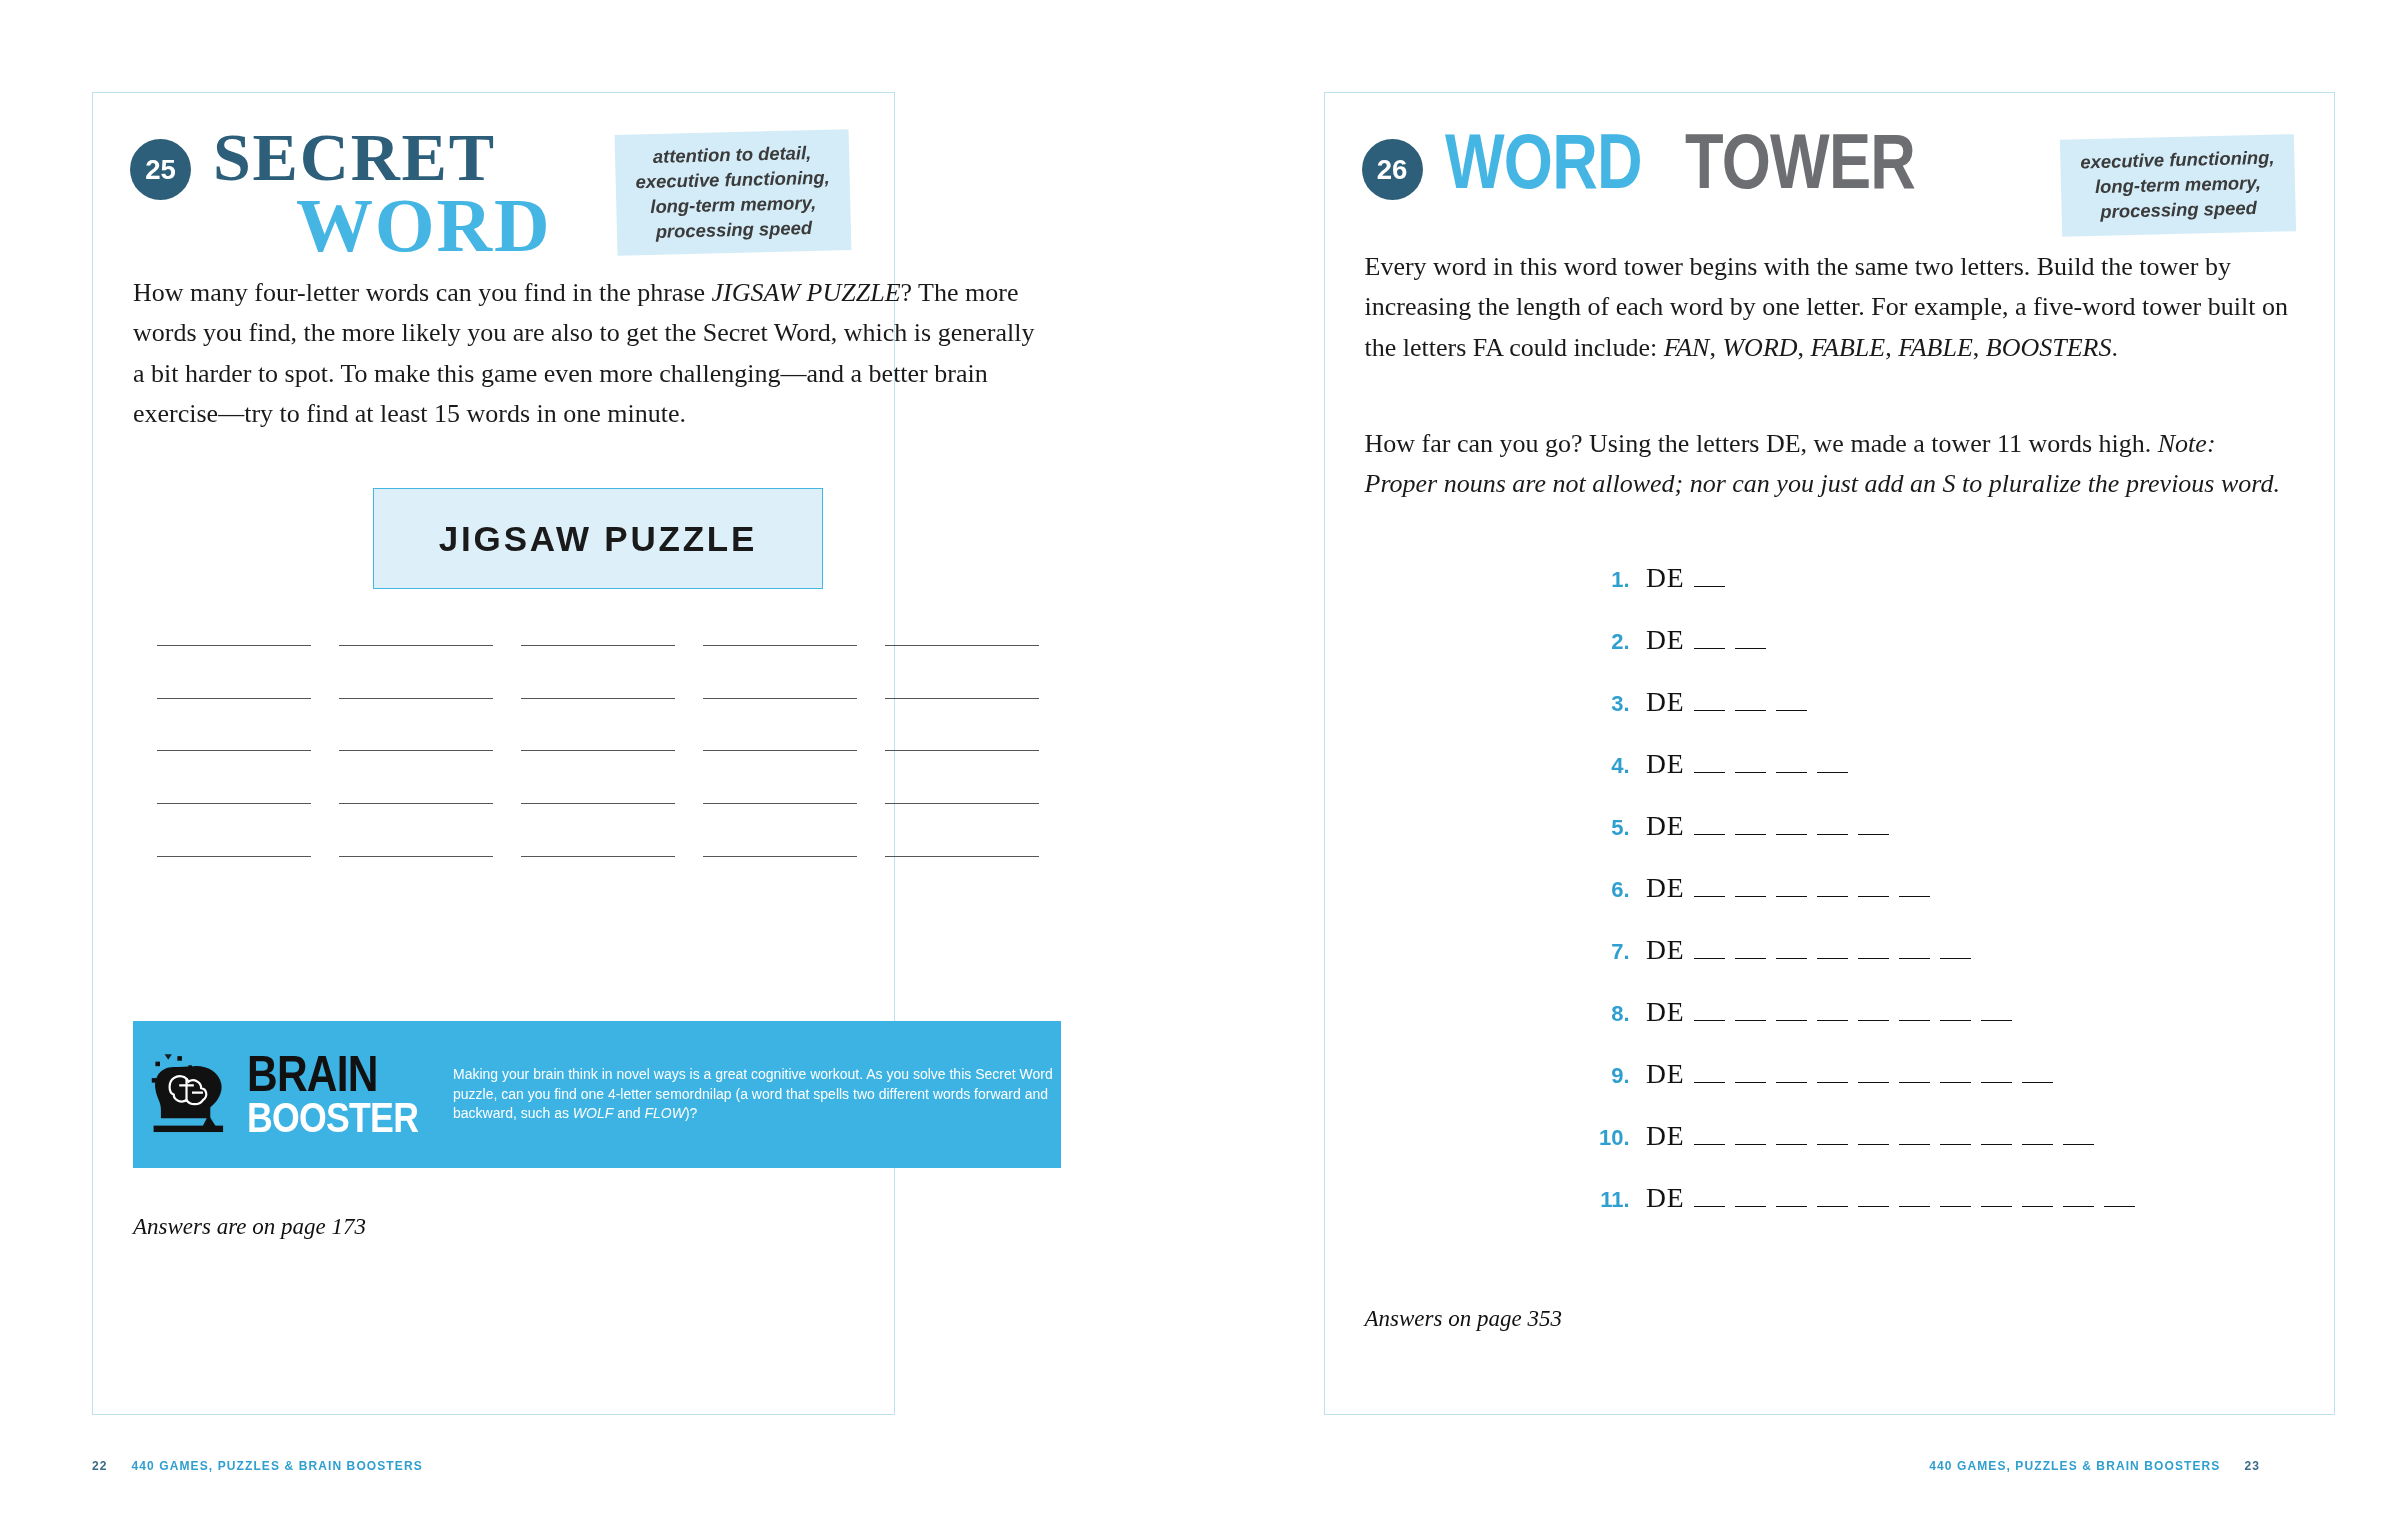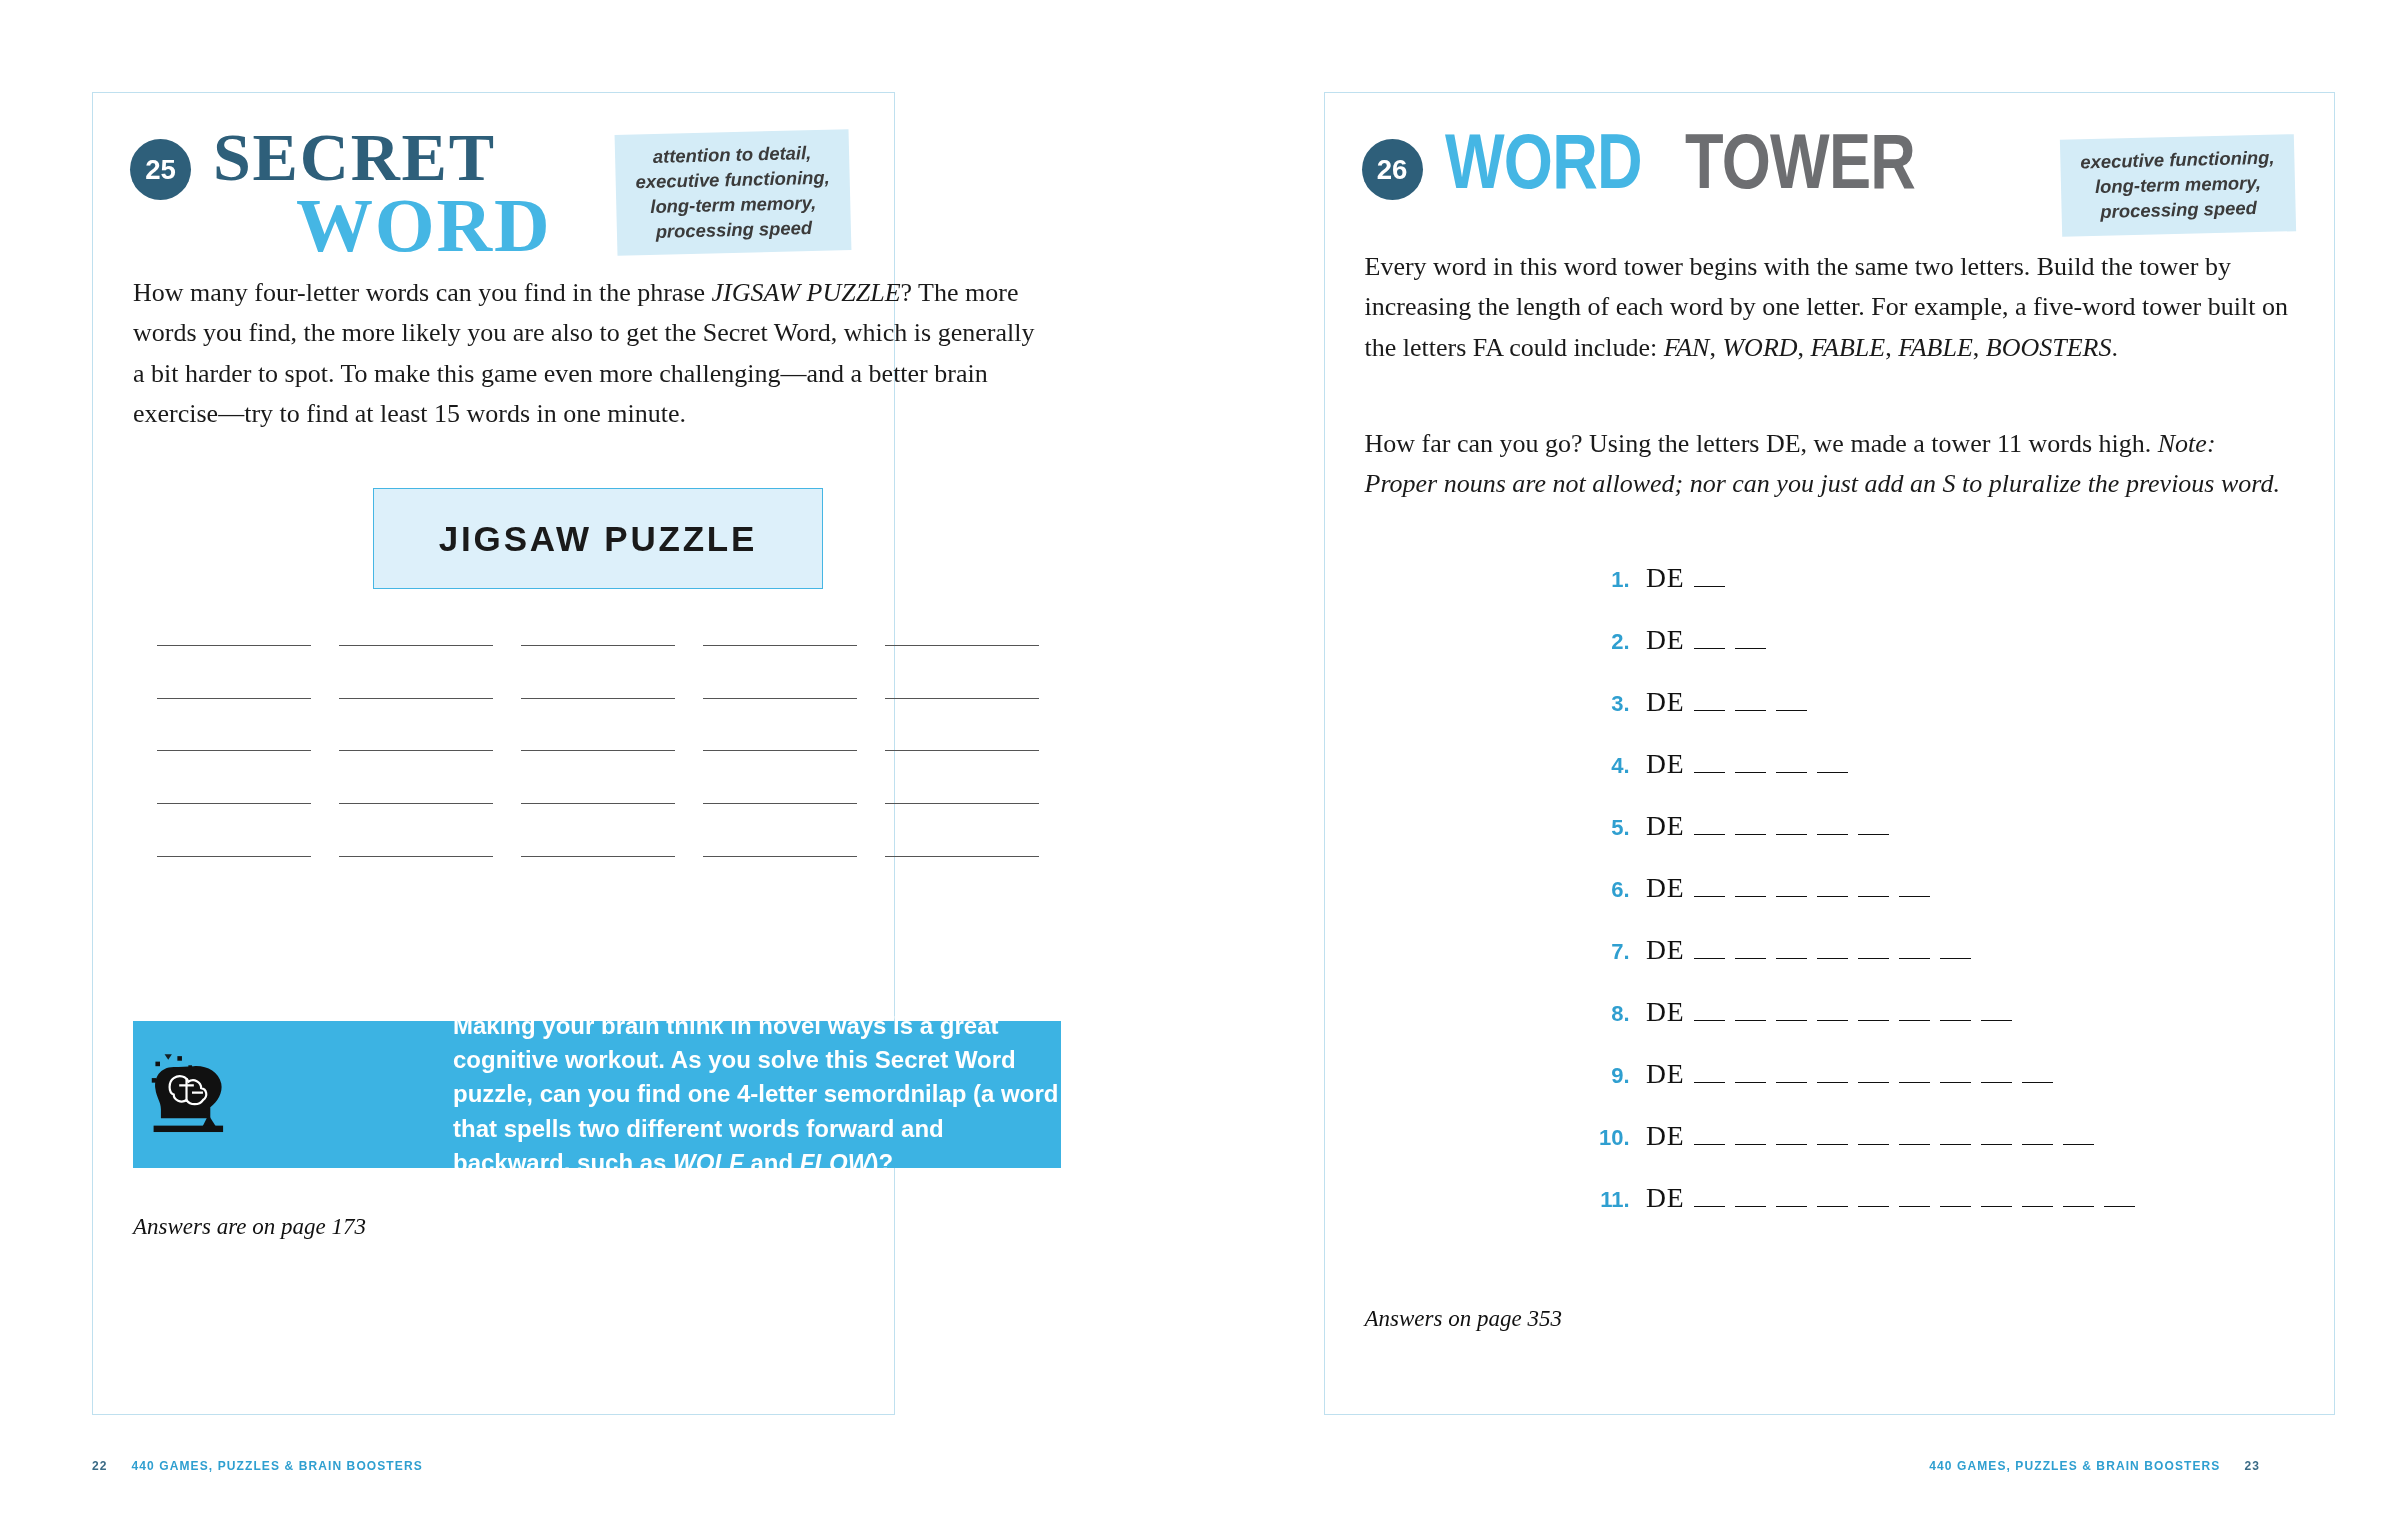--- a/index.html
+++ b/index.html
@@ -184,22 +184,22 @@
     display: block; letter-spacing: -0.9px;
   }
   .bw2 {
     font-family: "Liberation Sans Narrow", "Liberation Sans", sans-serif;
     font-weight: bold; font-size: 42px; color: #fff;
     transform: scaleX(0.85); transform-origin: left center;
     display: block; letter-spacing: -0.9px; margin-top: 3.7px;
   }
   .booster-text {
     font-family: "Liberation Sans", sans-serif;
-    font-weight: bold;
-    font-size: 24px;
+    font-weight: normal;
+    font-size: 14px;
     line-height: 1.42;
     color: #ffffff;
   }
   .booster-text em { font-style: italic; }
 
   
   .answers-note {
     position: absolute;
     font-family: "Liberation Serif", serif;
     font-style: italic;
@@ -339,20 +339,24 @@
                 <path d="M30 22 C15 22 8 34 10 46 C11 55 16 60 16 68 L16 78 L70 78 L70 66 C78 60 84 50 82 40 C79 27 66 20 52 21 C45 21 37 22 30 22 Z"></path>
                 <path d="M68 74 L78 90 L60 90 Z"></path>
                 <rect x="8" y="86" width="76" height="7"></rect>
               </g>
               <g fill="none" stroke="#ffffff" stroke-width="2.4">
                 <path d="M30 34 C36 30 44 32 46 38 C52 34 60 38 60 45 C66 46 68 54 62 58 C58 64 48 64 44 58 C38 62 30 58 30 52 C24 50 24 38 30 34 Z"></path>
                 <path d="M44 34 L44 60 M36 42 L52 42 M50 50 L62 50"></path>
               </g>
             </svg>
           </div>
+          <div class="booster-words">
+            <span class="bw1">BRAIN</span>
+            <span class="bw2">BOOSTER</span>
+          </div>
         </div>
         <div class="booster-text">Making your brain think in novel ways is a great cognitive workout. As you solve this Secret Word puzzle, can you find one 4-letter semordnilap (a word that spells two different words forward and backward, such as <em>WOLF</em> and <em>FLOW</em>)?</div>
       </div>
 
       <div class="answers-note">Answers are on page 173</div>
     </div>
 
     <div class="footer">
       <span class="pg">22</span>
       <span>440 GAMES, PUZZLES &amp; BRAIN BOOSTERS</span>

